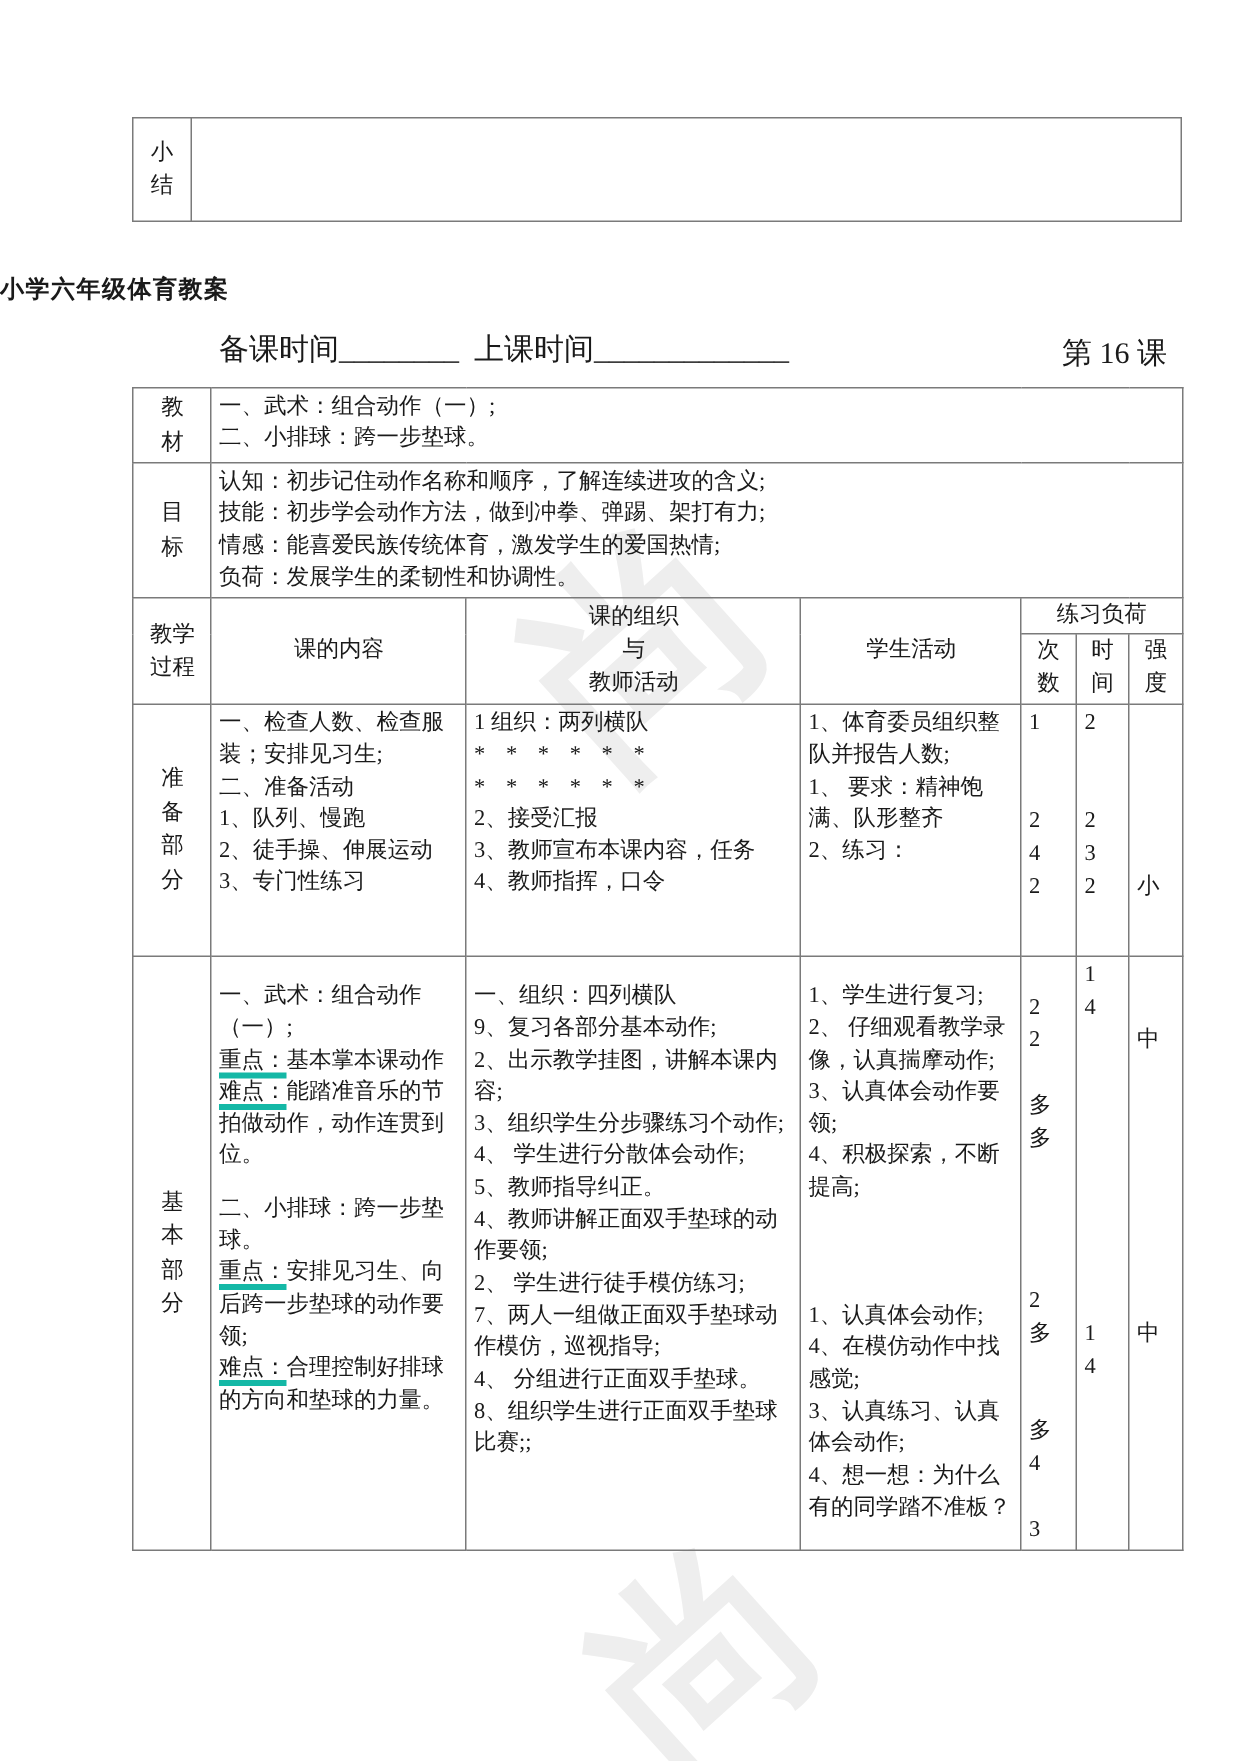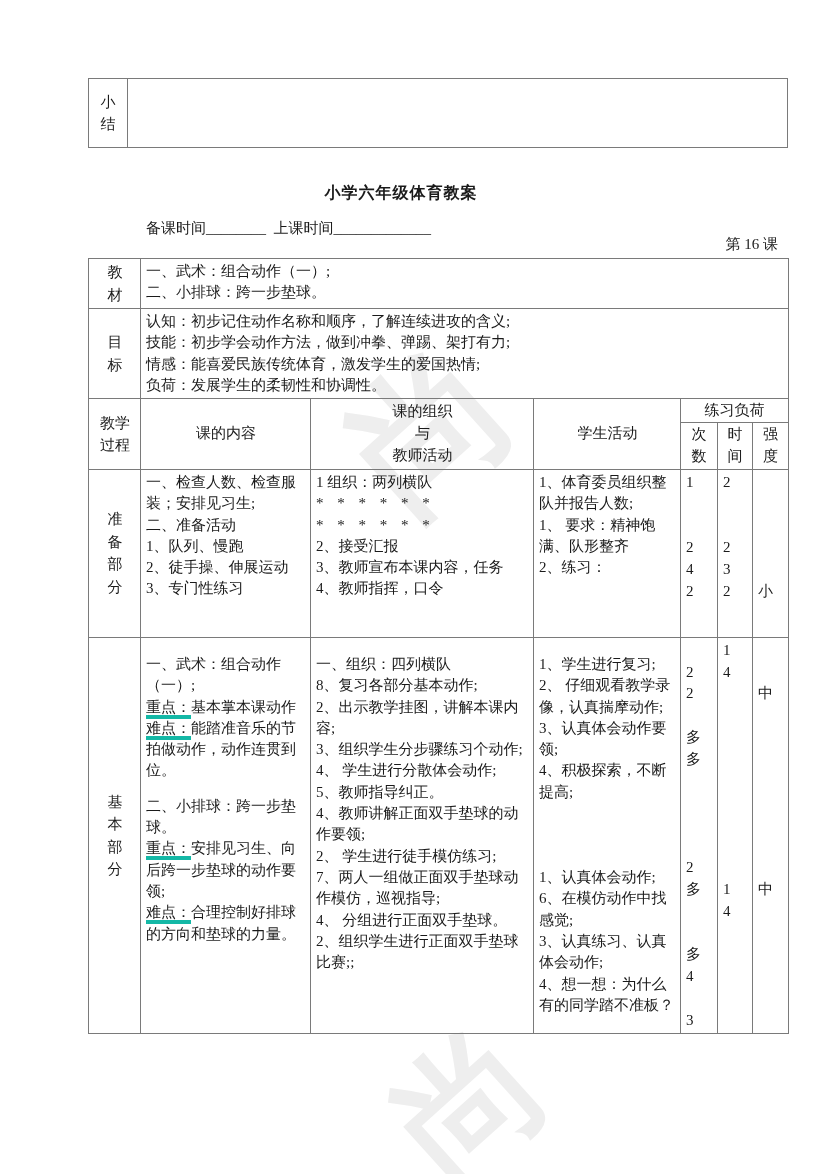--- a/index.html
+++ b/index.html
@@ -77,43 +77,43 @@
   .vlabel {
     display: block;
     text-align: center;
     line-height: 1.5;
   }
   
   .doc-title {
     position: absolute;
     left: 0; top: 183px;
     width: 802px;
-    text-align: center;
+    text-align: left;
     font-size: 16px;
     font-weight: bold;
     font-family: "Liberation Sans", sans-serif;
     letter-spacing: 1px;
     z-index: 2;
   }
   .meta-row {
     position: absolute;
     left: 88px; top: 219px;
     width: 700px;
     height: 22px;
-    font-size: 15px;
+    font-size: 20px;
     z-index: 2;
   }
   .meta-left {
     position: absolute;
     left: 58px; top: 0;
     white-space: nowrap;
   }
   .meta-right {
     position: absolute;
-    right: 10px; top: 16px;
+    right: 10px; top: 3px;
     white-space: nowrap;
     text-align: right;
   }
   
   .tbl-main {
     position: absolute;
     left: 88px; top: 258px;
     width: 700px;
     table-layout: fixed;
   }
@@ -303,40 +303,40 @@
         <p><span class="u-plain">重点：</span><span class="u-red">基本掌本课动作</span></p>
         <p><span class="u-plain">难点：</span><span class="u-red">能踏准音乐的节拍做动作，动作连贯到位。</span></p>
         <p style="height:14px"></p>
         <p>二、小排球：跨一步垫球。</p>
         <p><span class="u-plain">重点：</span><span class="u-red">安排见习生、向后跨一步垫球的动作要领;</span></p>
         <p><span class="u-plain">难点：</span><span class="u-red">合理控制好排球的方向和垫球的力量。</span></p>
       </td>
       <td class="cell-lines">
         <p style="height:14px"></p>
         <p>一、组织：四列横队</p>
-        <p>8、复习各部分基本动作;</p>
+        <p>9、复习各部分基本动作;</p>
         <p>2、出示教学挂图，讲解本课内容;</p>
         <p>3、组织学生分步骤练习个动作;</p>
         <p>4、 学生进行分散体会动作;</p>
         <p>5、教师指导纠正。</p>
         <p>4、教师讲解正面双手垫球的动作要领;</p>
         <p>2、 学生进行徒手模仿练习;</p>
         <p>7、两人一组做正面双手垫球动作模仿，巡视指导;</p>
         <p>4、 分组进行正面双手垫球。</p>
-        <p>2、组织学生进行正面双手垫球比赛;;</p>
+        <p>8、组织学生进行正面双手垫球比赛;;</p>
       </td>
       <td class="cell-lines">
         <p style="height:14px"></p>
         <p>1、学生进行复习;</p>
         <p>2、 仔细观看教学录像，认真揣摩动作;</p>
         <p>3、认真体会动作要领;</p>
         <p>4、积极探索，不断提高;</p>
         <p style="height:64px"></p>
         <p>1、认真体会动作;</p>
-        <p>6、在模仿动作中找感觉;</p>
+        <p>4、在模仿动作中找感觉;</p>
         <p>3、认真练习、认真体会动作;</p>
         <p>4、想一想：为什么有的同学踏不准板？</p>
       </td>
       <td class="numstack">
         <span class="sp"></span>
         <span>2</span>
         <span>2</span>
         <span class="sp"></span>
         <span>多</span>
         <span>多</span>

